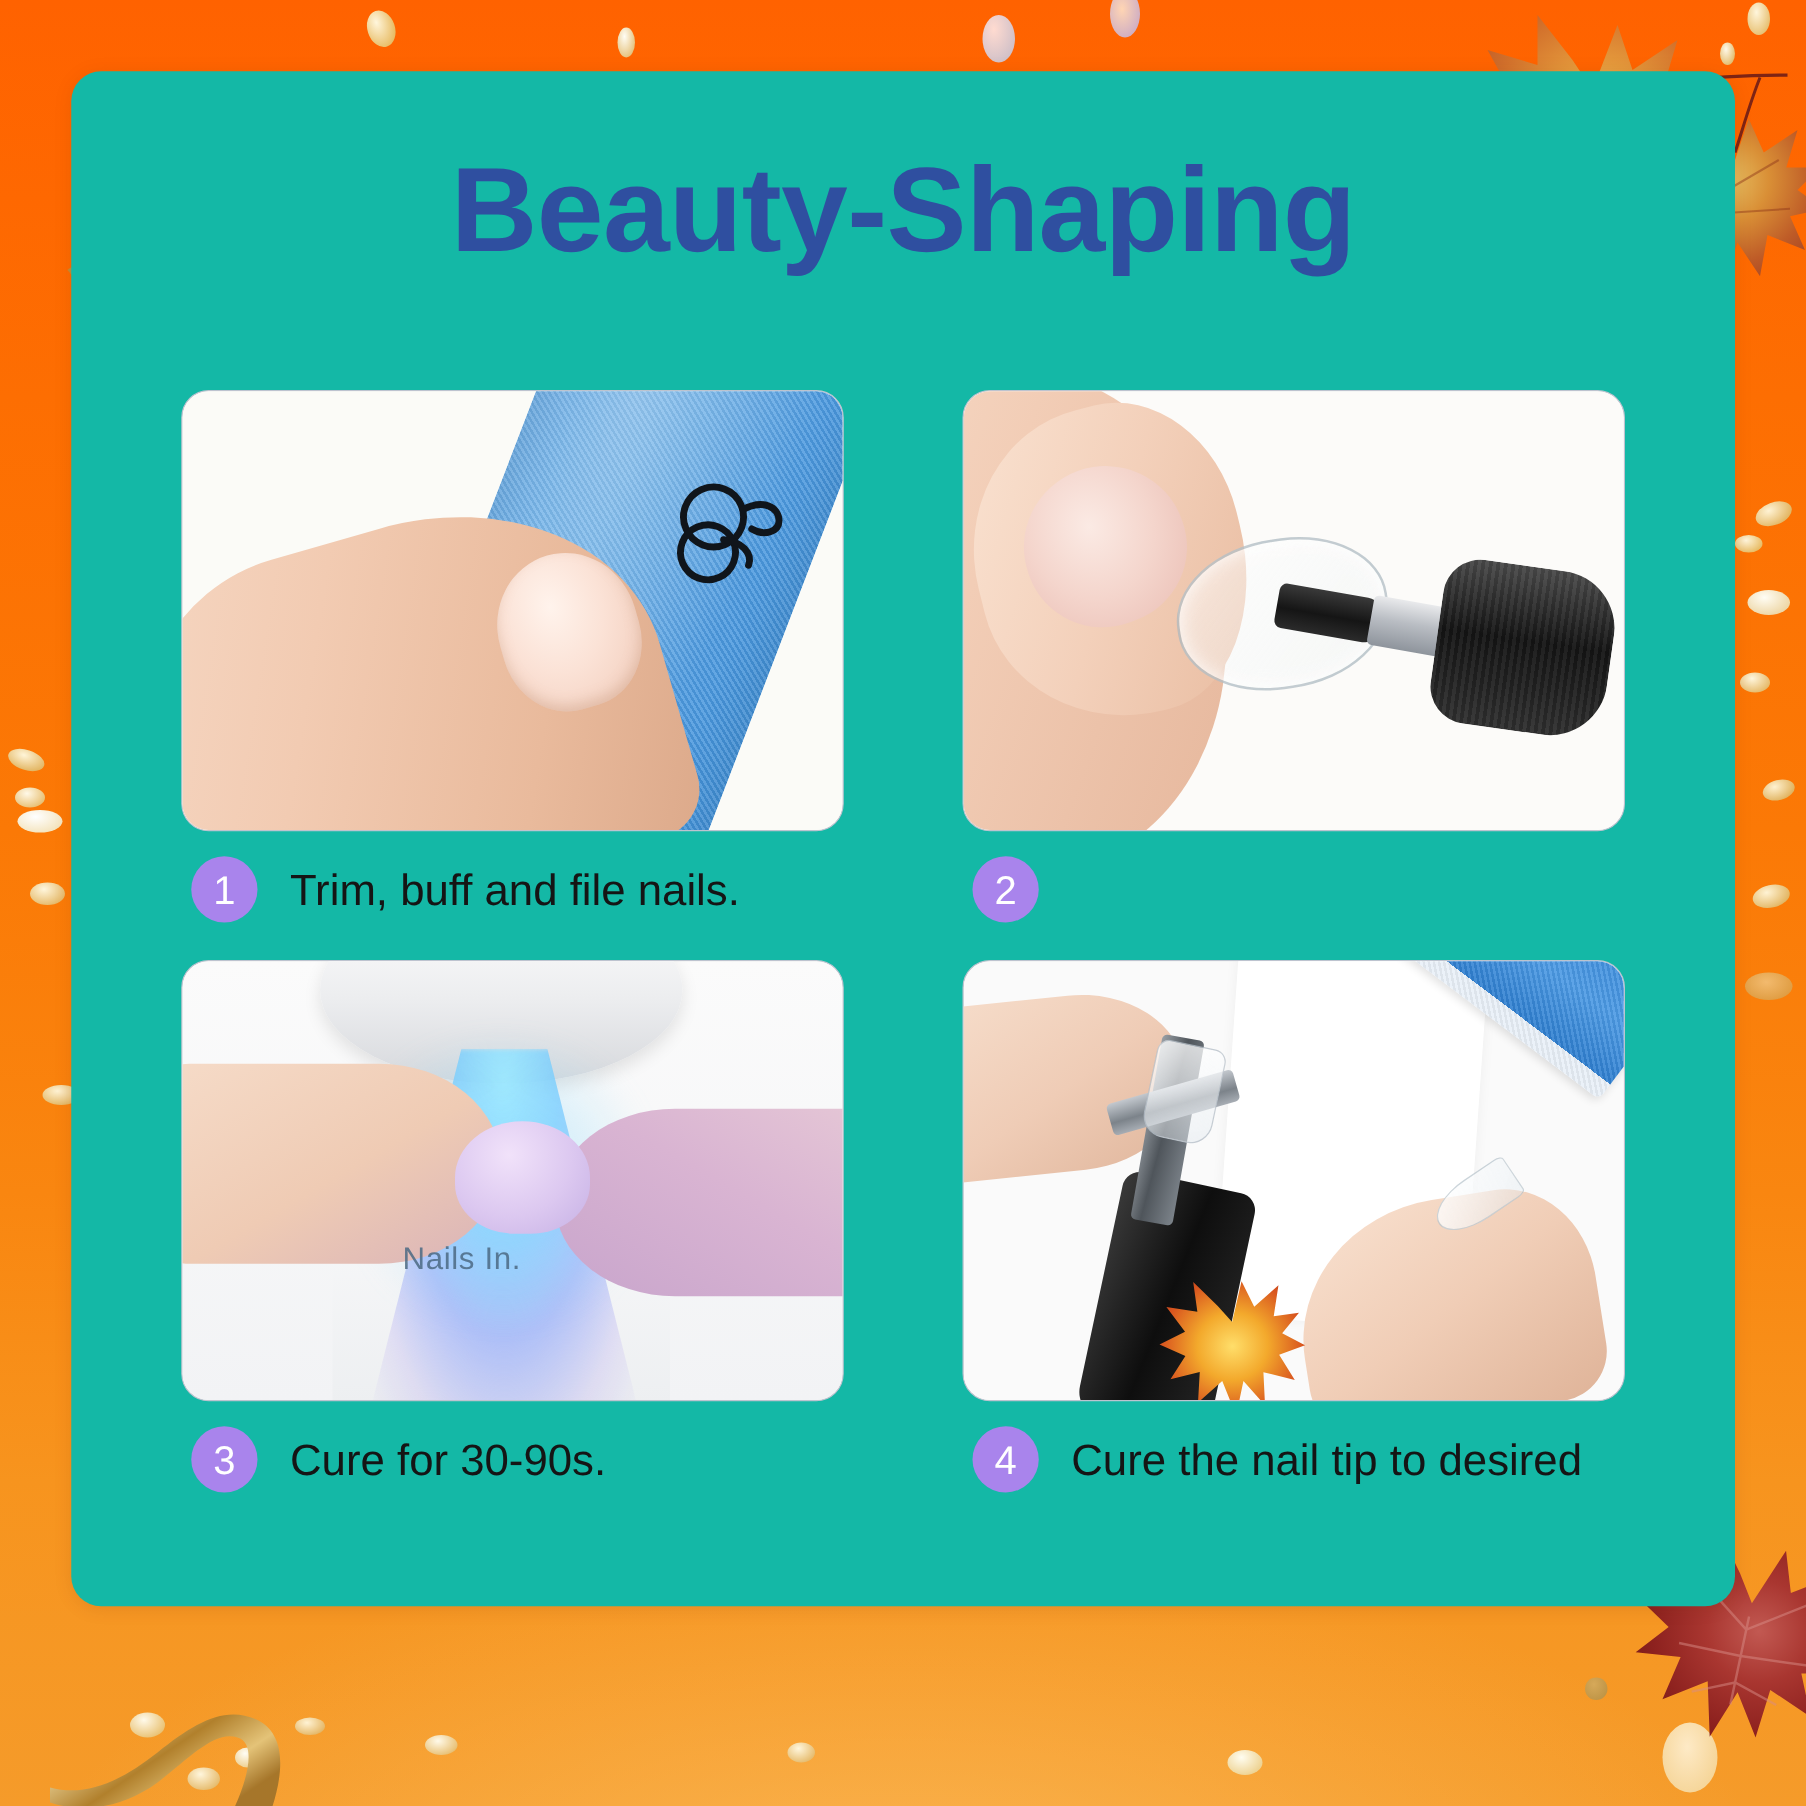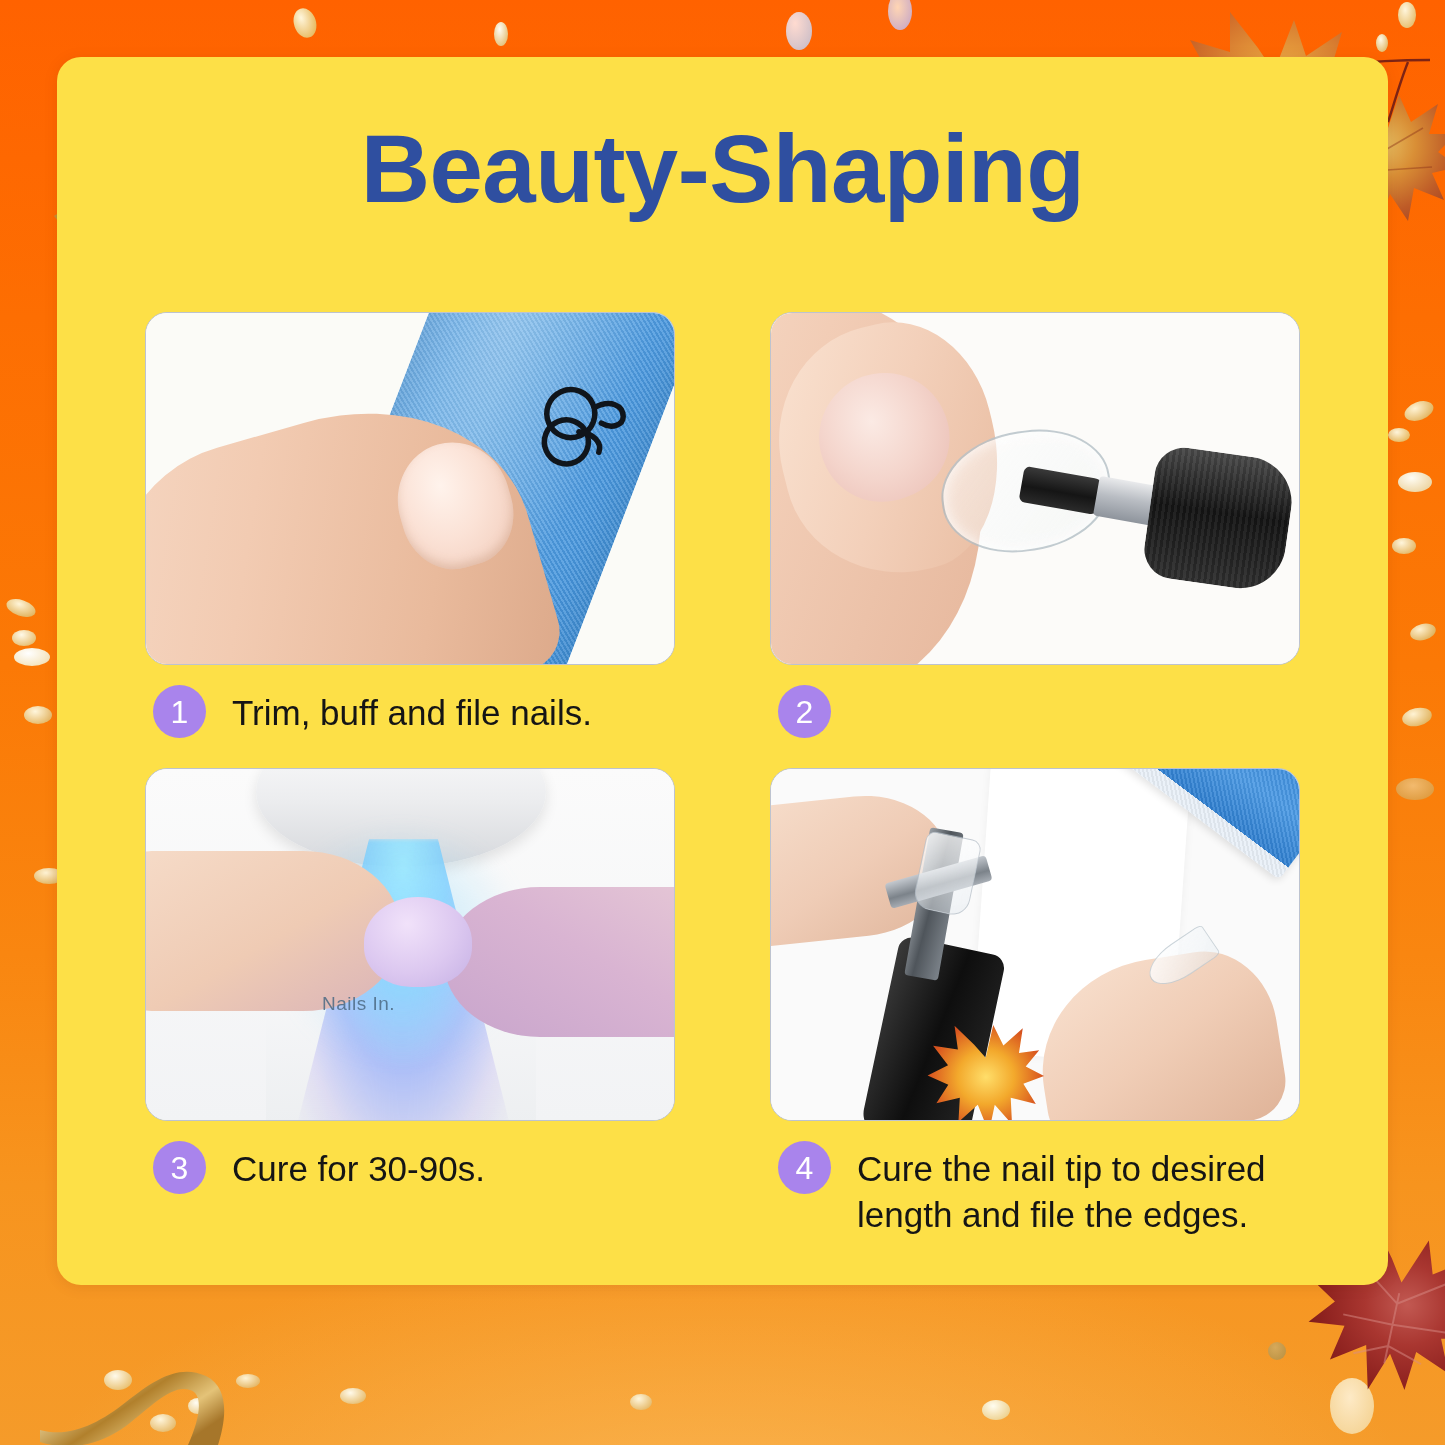--- a/index.html
+++ b/index.html
@@ -48,21 +48,21 @@
     pointer-events: none;
   }
 
   
   #card {
     position: absolute;
     left: 57px;
     top: 57px;
     width: 1331px;
     height: 1228px;
-    background: #fde047;
+    background: #14b8a6;
     border-radius: 24px;
     box-shadow: 0 2px 14px rgba(120,50,0,.13);
     overflow: hidden;
   }
 
   
   #title {
     position: absolute;
     left: 0; right: 0;
     top: 60px;
@@ -295,21 +295,21 @@
     background: radial-gradient(ellipse at 50% 10%,
       rgba(160,235,255,.95) 0%, rgba(110,200,255,.75) 28%,
       rgba(120,150,250,.55) 55%, rgba(150,130,240,.18) 80%, rgba(255,255,255,0) 100%);
     filter: blur(2px);
     clip-path: polygon(34% 0%, 66% 0%, 100% 100%, 0% 100%);
   }
   .p3-text {
     position:absolute;
     left: 176px; top: 224px;
     color: #4C6A84;
-    font-size: 19px;
+    font-size: 25px;
     font-family: "Liberation Sans", sans-serif;
     letter-spacing: .5px;
     opacity: .85;
   }
   .p3-fingerL {
     position:absolute;
     left: -30px; top: 82px;
     width: 285px; height: 160px;
     border-radius: 40px 110px 110px 40px / 40px 90px 90px 40px;
     background: linear-gradient(150deg,#F6DCC9 0%, #EFCBB4 55%, #D9B3B8 100%);
@@ -656,19 +656,18 @@
           </defs>
           <path fill="url(#lf4)" d="M52,34 L62,8 L68,26 L86,14 L80,34 L97,34 L84,46
             L98,56 L80,60 L88,78 L68,70 L66,92 L54,74 L46,96 L40,72 L22,84 L26,64
             L6,66 L18,52 L2,42 L20,36 L10,18 L30,24 L30,4 L44,22 Z"></path>
         </svg>
       </div>
       <div class="caption">
         <span class="badge">4</span>
         <span class="caption-text">
           <span>Cure the nail tip to desired</span><br>
-          <span>length and file the edges.</span>
         </span>
       </div>
     </div>
 
   </div>
 </div>
 
 </body></html>

